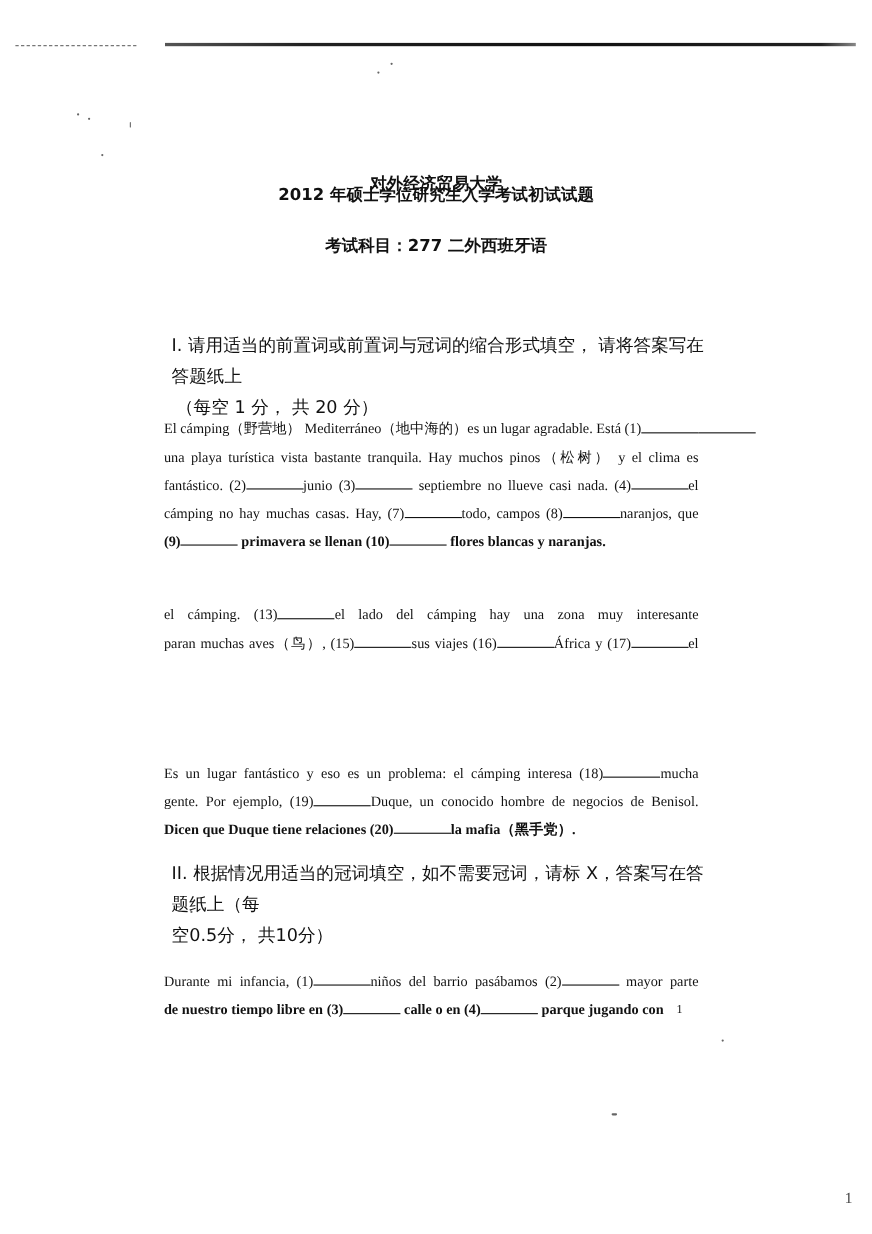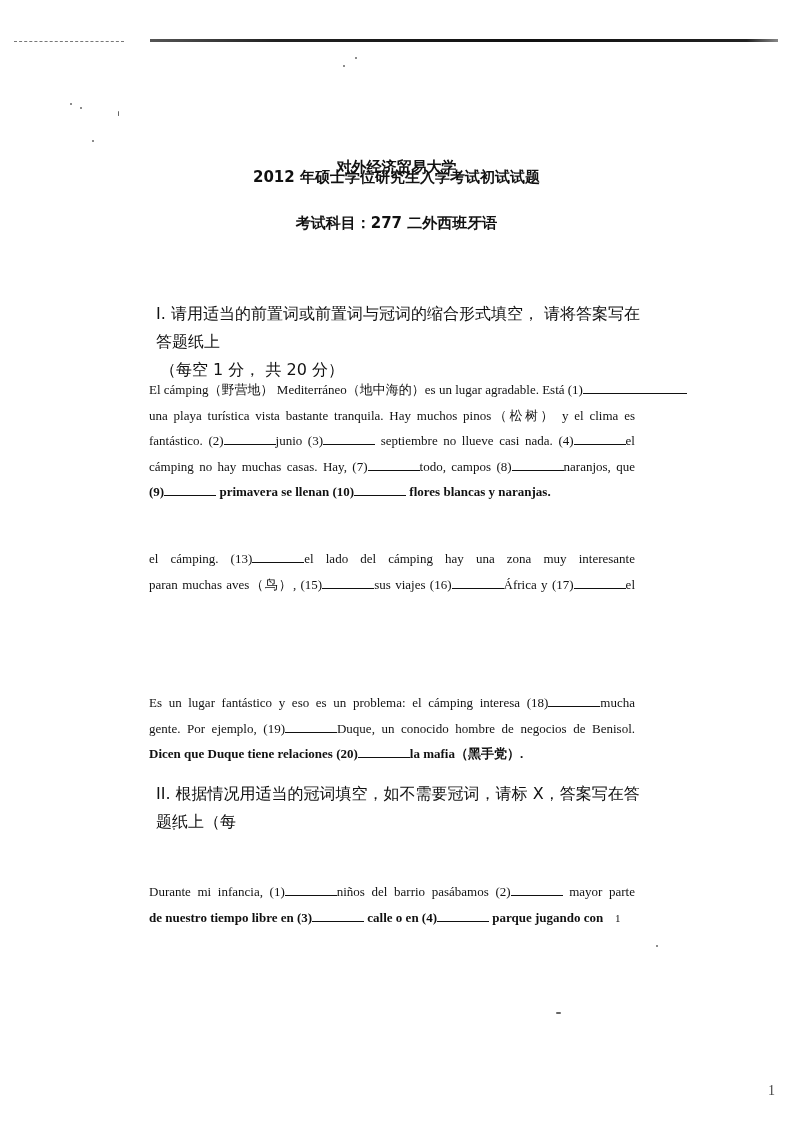--- a/index.html
+++ b/index.html
@@ -78,20 +78,21 @@
     <span class="line">paran muchas aves（鸟）, (15)<span class="blank"></span>sus viajes (16)<span class="blank"></span>África y (17)<span class="blank"></span>el</span>
   </div>
 <div class="para p3">
     <span class="line">Es un lugar fantástico y eso es un problema: el cámping interesa (18)<span class="blank"></span>mucha</span>
     <span class="line">gente. Por ejemplo, (19)<span class="blank"></span>Duque, un conocido hombre de negocios de Benisol.</span>
     <span class="line last">Dicen que Duque tiene relaciones (20)<span class="blank"></span>la mafia（黑手党）.</span>
   </div>
 
 <div class="section-title sec2">
   <div>II. 根据情况用适当的冠词填空，如不需要冠词，请标 X，答案写在答题纸上（每</div>
+  <div>空0.5分，  共10分）</div>
 </div>
 
 <div class="para p4">
     <span class="line">Durante mi infancia, (1)<span class="blank"></span>niños del barrio pasábamos (2)<span class="blank"></span>  mayor parte</span>
     <span class="line last">de nuestro tiempo libre en (3)<span class="blank"></span> calle o en (4)<span class="blank"></span> parque jugando con</span>
   </div>
 
 <div class="page-num-inner">1</div>
 <div class="page-num-outer">1</div>
 

